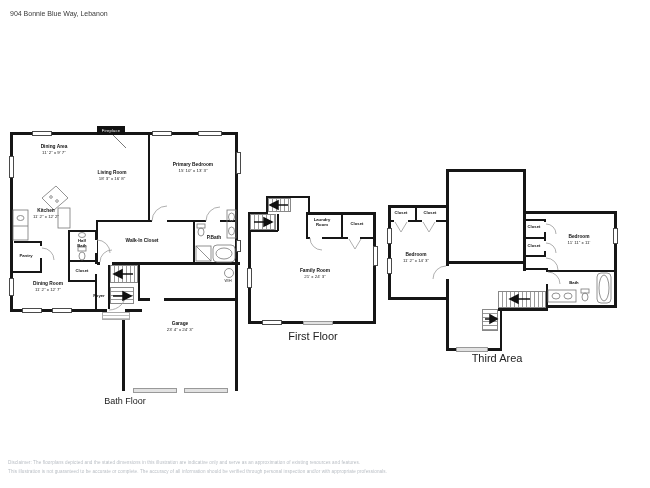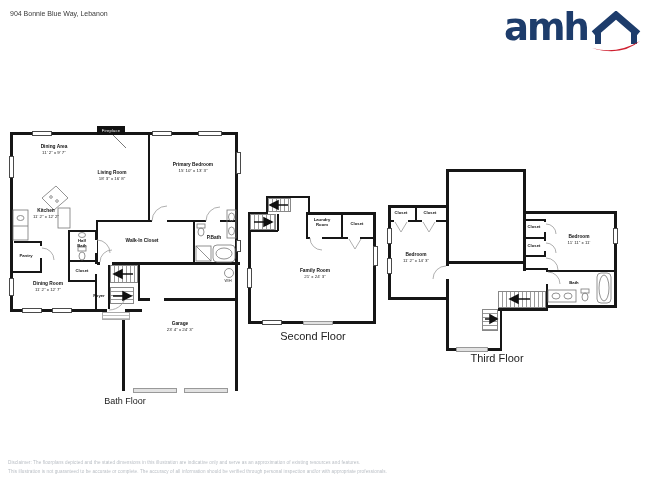--- a/index.html
+++ b/index.html
@@ -34,29 +34,20 @@
   
   .disc{position:absolute;left:8px;font-size:4.6px;color:#b9bec4;letter-spacing:.1px;}
   svg.overlay{position:absolute;left:0;top:0;pointer-events:none;}
 </style>
 </head>
 <body>
 
 <div class="page">
 
   <div class="address">904 Bonnie Blue Way, Lebanon</div>
-  <div class="logo">
-    <span class="logo-text">amh</span>
-    <svg class="logo-house" width="52" height="46" viewBox="0 0 52 46">
-      <path d="M4 23 L26 4 L48 23" fill="none" stroke="#1d3c6b" stroke-width="7"></path>
-      <path d="M8 21 L8 33" stroke="#1d3c6b" stroke-width="6"></path>
-      <path d="M44 21 L44 33" stroke="#1d3c6b" stroke-width="6"></path>
-      <path d="M2 37 Q26 44 50 30 Q31 46 2 37 Z" fill="#cf2030"></path>
-    </svg>
-  </div>
 
   <div id="plan-layer" style="position:absolute;left:0;top:0;width:650px;height:488px;">
       <div class="w" style="left: 10px; top: 132px; width: 228px; height: 3px;"></div>
       <div class="w" style="left: 10px; top: 132px; width: 3px; height: 180px;"></div>
       <div class="w" style="left: 235px; top: 132px; width: 3px; height: 259px;"></div>
       <div class="w" style="left: 148px; top: 134px; width: 2px; height: 88px;"></div>
       <div class="w" style="left: 96px; top: 220px; width: 142px; height: 2px;"></div>
       <div class="w" style="left: 96px; top: 220px; width: 2px; height: 44px;"></div>
       <div class="w" style="left: 193px; top: 220px; width: 2px; height: 44px;"></div>
       <div class="w" style="left: 96px; top: 262px; width: 144px; height: 3px;"></div>
@@ -304,19 +295,19 @@
   </div>
   <div class="rlabel" style="left:579px;top:240px;">
     <div class="rname">Bedroom</div>
     <div class="rdims">11' 11" x 11'</div>
   </div>
   <div class="rlabel" style="left:574px;top:283px;">
     <div class="rname sm">Bath</div>
   </div>
 
   <div class="flabel" style="left:125px;top:396px;font-size:9px;">Bath Floor</div>
-  <div class="flabel" style="left:313px;top:330px;font-size:11px;">Second Floor</div>
-  <div class="flabel" style="left:497px;top:352px;font-size:11px;">Third Floor</div>
+  <div class="flabel" style="left:313px;top:330px;font-size:11px;">First Floor</div>
+  <div class="flabel" style="left:497px;top:352px;font-size:11px;">Third Area</div>
 
   <div class="disc" style="top:460px;">Disclaimer: The floorplans depicted and the stated dimensions in this illustration are indicative only and serve as an approximation of existing resources and features.</div>
   <div class="disc" style="top:469px;">This illustration is not guaranteed to be accurate or complete. The accuracy of all information should be verified through personal inspection and/or with appropriate professionals.</div>
 
 </div>
 
 </body></html>

